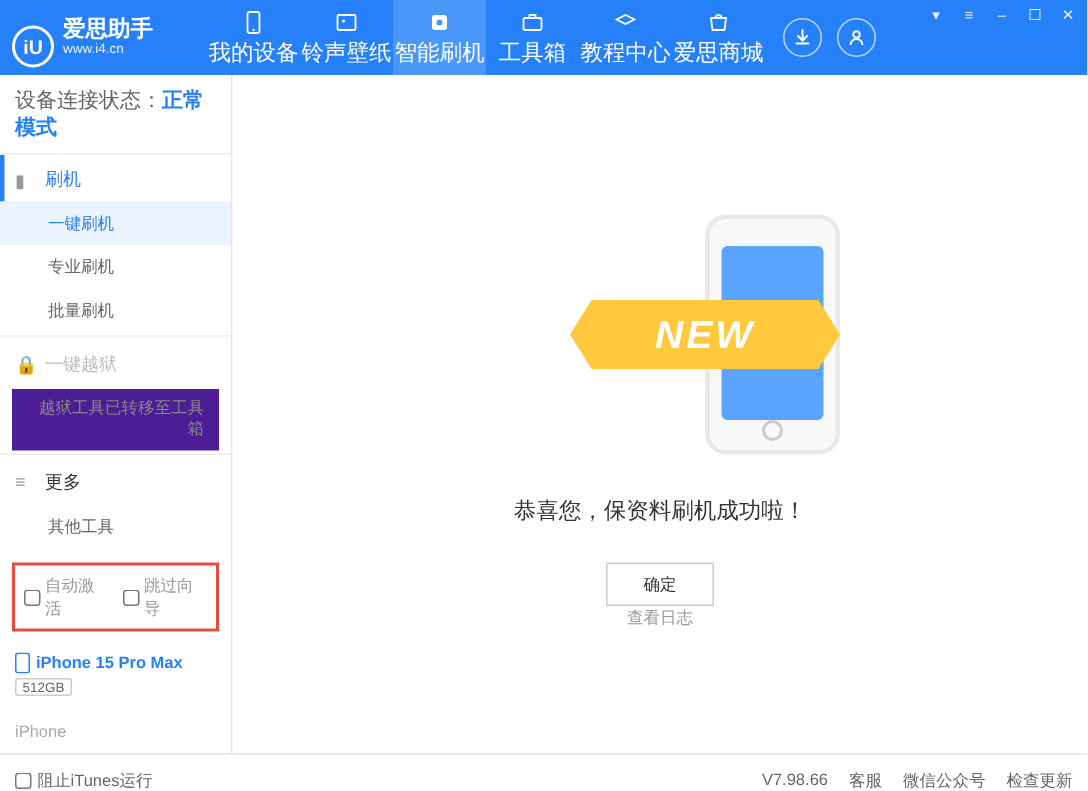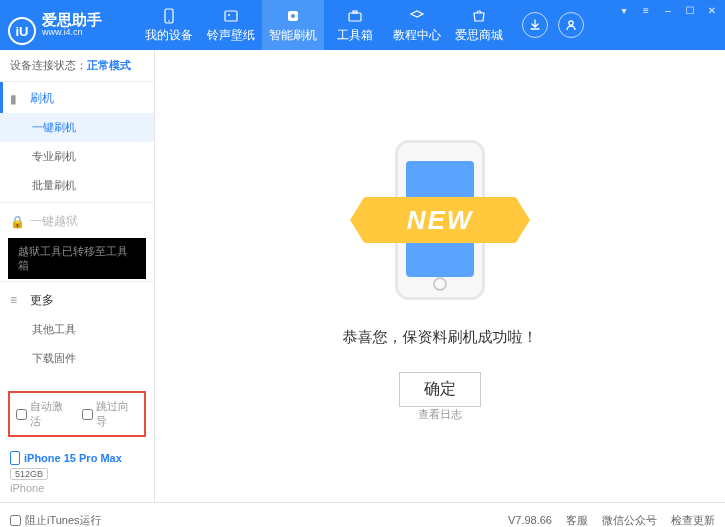--- a/index.html
+++ b/index.html
@@ -4,53 +4,53 @@
 <style>
 * { margin: 0; padding: 0; box-sizing: border-box; font-family: "Microsoft YaHei", Arial, sans-serif; }
 body { background: #fff; width: 725px; height: 527px; overflow: hidden; font-size: 12px; }
 .header { background: #2680f8; height: 50px; display: flex; align-items: center; color: #fff; padding: 0 8px; }
 .logo-area { display: flex; align-items: center; width: 130px; }
 .logo-circle { width: 28px; height: 28px; border: 2px solid #fff; border-radius: 50%; display: flex; align-items: center; justify-content: center; font-weight: bold; font-size: 13px; margin-right: 6px; margin-top: 12px; }
 .logo-text { display: flex; flex-direction: column; line-height: 1.1; }
 .logo-title { font-size: 15px; font-weight: bold; }
 .logo-sub { font-size: 9px; opacity: 0.9; }
 .nav { display: flex; height: 100%; }
-.nav-item { width: 62px; display: flex; flex-direction: column; align-items: center; justify-content: center; font-size: 12px; cursor: pointer; gap: 2px; }
+.nav-item { width: 62px; display: flex; flex-direction: column; align-items: center; justify-content: center; font-size: 15px; cursor: pointer; gap: 2px; }
 .nav-item.active { background: #4a97fa; }
 .nav-icon { width: 18px; height: 18px; display: flex; align-items: center; justify-content: center; }
 .win-controls { margin-left: auto; display: flex; align-items: center; gap: 8px; font-size: 10px; }
 .win-btn { width: 14px; height: 14px; display: flex; align-items: center; justify-content: center; cursor: pointer; opacity: 0.9; }
 .header-right-icons { display: flex; gap: 10px; margin-left: 12px; }
 .circle-btn { width: 26px; height: 26px; border: 1.5px solid rgba(255,255,255,0.7); border-radius: 50%; display: flex; align-items: center; justify-content: center; cursor: pointer; }
 .body-area { display: flex; height: 452px; }
 .sidebar { width: 155px; border-right: 1px solid #e5e5e5; display: flex; flex-direction: column; }
-.conn-status { padding: 8px 10px; font-size: 11px; color: #666; border-bottom: 1px solid #eee; }
+.conn-status { padding: 8px 10px; font-size: 14px; color: #666; border-bottom: 1px solid #eee; }
 .conn-status .mode { color: #2680f8; font-weight: bold; }
 .menu { flex: 1; overflow: auto; }
 .menu-group { padding: 8px 10px 6px; font-size: 12px; color: #333; display: flex; align-items: center; gap: 6px; }
 .menu-group.active { border-left: 3px solid #2680f8; color: #2680f8; padding-left: 7px; }
 .menu-group .mg-icon { width: 14px; color: #999; }
 .menu-item { padding: 7px 10px 7px 32px; font-size: 11px; color: #666; cursor: pointer; }
 .menu-item.active { background: #eaf3fe; color: #2680f8; }
-.menu-item.sub { background: #000000; color: #888; text-align: left; padding: 6px 10px; margin: 2px 8px; line-height: 1.3; }
+.menu-item.sub { background: #4c1d95; color: #888; text-align: right; padding: 6px 10px; margin: 2px 8px; line-height: 1.3; }
 .divider { height: 1px; background: #eee; margin: 2px 0; }
 .opt-box { border: 2px solid #e74c3c; margin: 6px 8px; padding: 6px 6px; display: flex; gap: 10px; font-size: 11px; color: #999; }
 .opt-box label { display: flex; align-items: center; gap: 3px; }
 .device-info { padding: 8px 10px; font-size: 11px; }
 .device-name { color: #2680f8; font-weight: bold; display: flex; align-items: center; gap: 4px; }
 .storage { display: inline-block; border: 1px solid #ccc; color: #666; font-size: 9px; padding: 0 4px; margin-top: 3px; border-radius: 2px; }
-.device-type { color: #aaa; margin-top: 2px; }
+.device-type { color: #aaa; margin-top: 18px; }
 .main { flex: 1; display: flex; flex-direction: column; align-items: center; justify-content: center; position: relative; }
-.illustration { width: 240px; height: 180px; position: relative; display: flex; align-items: center; justify-content: center; }
+.illustration { width: 240px; height: 180px; position: relative; display: flex; align-items: center; justify-content: flex-end; }
 .phone { width: 90px; height: 160px; background: #f8f8f8; border: 3px solid #e8e8e8; border-radius: 14px; position: relative; z-index: 1; }
 .phone::before { content: ""; position: absolute; top: 18px; left: 8px; right: 8px; bottom: 20px; background: #5aa3ff; border-radius: 4px; }
 .phone::after { content: ""; position: absolute; bottom: 6px; left: 50%; transform: translateX(-50%); width: 10px; height: 10px; border: 2px solid #ccc; border-radius: 50%; }
 .ribbon { position: absolute; z-index: 2; width: 180px; height: 46px; background: #ffc83d; display: flex; align-items: center; justify-content: center; color: #fff; font-weight: bold; font-size: 26px; letter-spacing: 2px; font-style: italic; clip-path: polygon(8% 0, 92% 0, 100% 50%, 92% 100%, 8% 100%, 0 50%); }
 .success-text { margin-top: 18px; font-size: 15px; color: #333; }
-.ok-btn { margin-top: 25px; border: 1px solid #ccc; background: #fff; padding: 6px 24px; font-size: 16px; cursor: pointer; color: #333; }
+.ok-btn { margin-top: 25px; border: 1px solid #ccc; background: #fff; padding: 6px 24px; font-size: 11px; cursor: pointer; color: #333; }
 .view-log { font-size: 11px; color: #999; cursor: pointer; }
 .footer { height: 35px; border-top: 1px solid #e5e5e5; display: flex; align-items: center; padding: 0 10px; font-size: 11px; color: #666; gap: 14px; }
 .footer .spacer { flex: 1; }
 .footer label { display: flex; align-items: center; gap: 4px; }
 .footer .link { cursor: pointer; }
 input[type=checkbox] { width: 11px; height: 11px; }
 svg { display: block; }
 </style>
 </head>
 <body>

